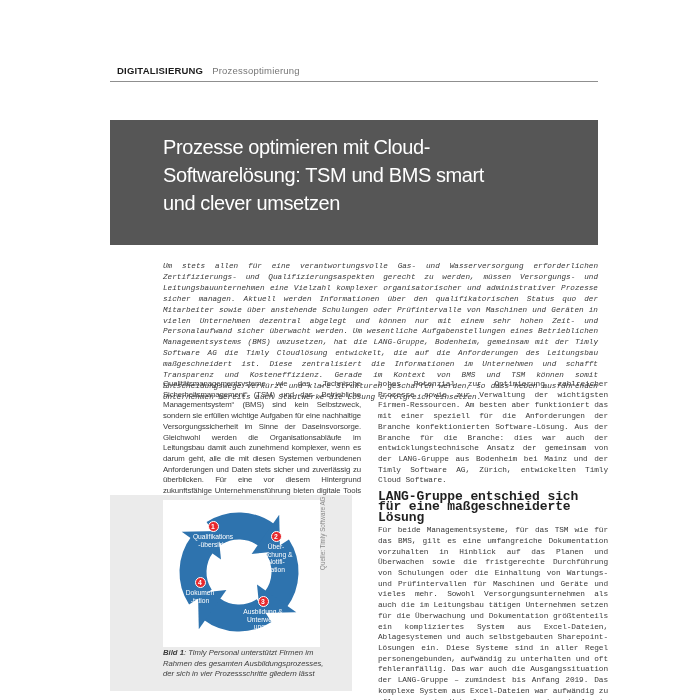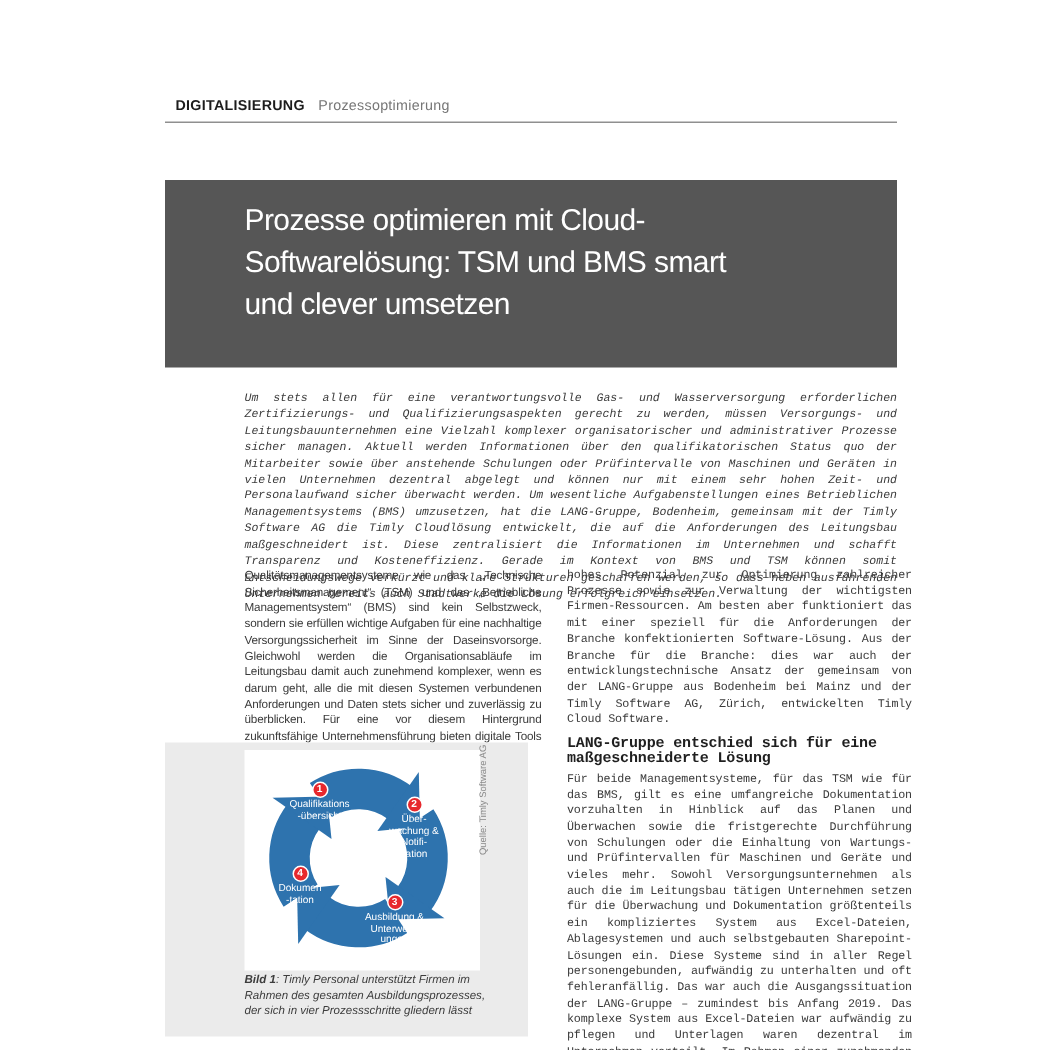--- a/index.html
+++ b/index.html
@@ -18,21 +18,21 @@
   .title{margin:0;width:345px;color:#ffffff;font-size:20px;line-height:28px;font-weight:400;letter-spacing:-.4px;}
   .byline{margin-top:9px;color:#f2f2f2;font-size:7.6px;letter-spacing:.1px;}
   
   .intro{position:absolute;left:163px;top:221px;width:435px;margin:0;
     font-size:7.7px;font-style:italic;line-height:10.9px;text-align:justify;color:#3a3a3a;hyphens:auto;font-family:Liberation Mono, monospace;}
   
   .col{position:absolute;top:339px;font-size:7.8px;line-height:10.7px;text-align:justify;color:#3a3a3a;hyphens:auto;letter-spacing:-.1px;}
   .col p{margin:0;}
   .col-left{left:163px;width:198px;}
   .col-right{left:378px;width:230px;font-family:Liberation Mono, monospace;}
-  .subhead{margin:6px 0 2px 0;font-size:10px;line-height:10.4px;font-weight:bold;color:#1f1f1f;text-align:left;}
+  .subhead{margin:6px 0 2px 0;font-size:13px;line-height:10.4px;font-weight:bold;color:#1f1f1f;text-align:left;}
   
   .figure-panel{position:absolute;left:110px;top:455px;width:242px;height:196px;background:#ebebeb;}
   .figure-box{position:absolute;left:53px;top:5px;width:157px;height:147px;background:#ffffff;}
   .cycle{position:absolute;left:0;top:0;width:157px;height:147px;}
   .step{position:absolute;display:flex;flex-direction:column;align-items:center;text-align:center;
     color:#ffffff;font-size:6.7px;line-height:7.5px;font-weight:400;}
   .step-lines span{display:block;}
   .badge{display:block;width:11px;height:11px;margin-bottom:1px;border-radius:50%;
     background:var(--badge-red,#E7282D);border:1px solid #ffffff;box-sizing:border-box;
     color:#fff;font-size:6.8px;font-weight:bold;line-height:9px;text-align:center;}

